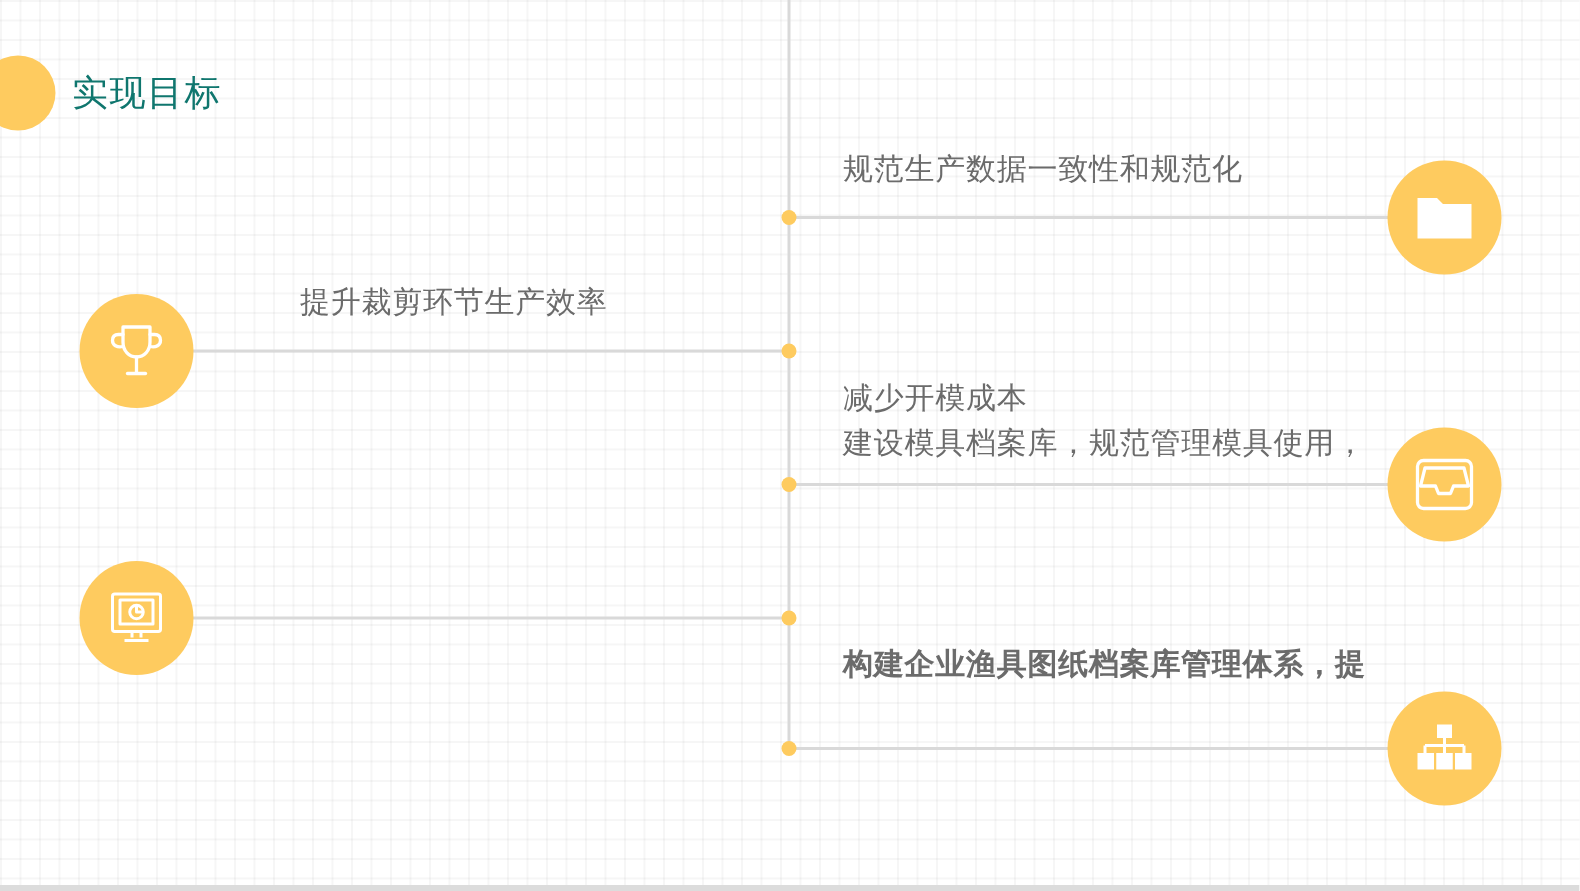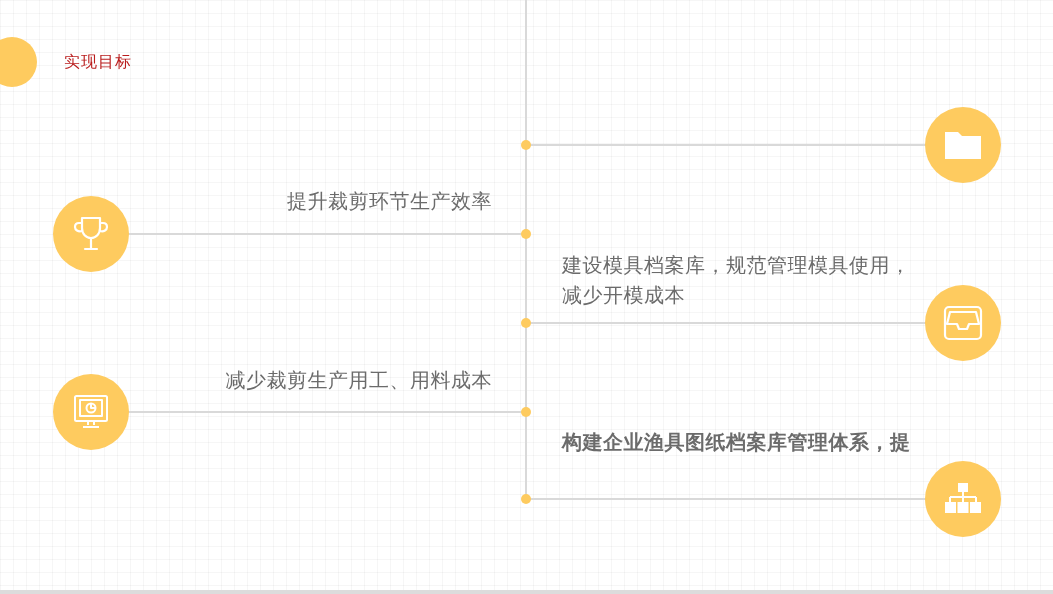--- a/index.html
+++ b/index.html
@@ -16,23 +16,22 @@
     }
     .slide { position: absolute; inset: 0; }
 
     .title-dot {
       position: absolute; left: -13px; top: 37px;
       width: 50px; height: 50px; border-radius: 50%;
       background: #fecb5f;
     }
     .title {
       position: absolute; left: 48px; top: 46px;
-      font-size: 16px; line-height: 32px; color: #b91c1c;
+      font-size: 24px; line-height: 32px; color: #0f766e;
       letter-spacing: 1px;
-      margin-left: 16px;
     }
 
     .vline {
       position: absolute; left: 525px; top: 0; width: 2px; height: 500px;
       background: #d9d9d9;
     }
     .hline {
       position: absolute; height: 2px; background: #d9d9d9;
     }
     .node-dot {
@@ -43,37 +42,38 @@
       position: absolute; width: 76px; height: 76px; border-radius: 50%;
       background: #fecb5f;
       display: flex; align-items: center; justify-content: center;
     }
     .icon-circle svg { display: block; }
 
     .label {
       position: absolute; font-size: 20px; line-height: 30px; color: #6b6b6b;
       letter-spacing: 0.5px;
     }
-    .label.right-aligned { text-align: right; }
+    .label.right-aligned { }
 
     .bottom-bar {
       position: absolute; left: 0; right: 0; bottom: 0; height: 4px;
       background: #dcdcdc;
     }
   </style>
 </head>
 <body>
 
 <div class="slide">
 
   <div class="title-dot"></div>
   <div class="title">实现目标</div>
 
   <div class="vline"></div>
 
+  <div class="label" style="left:562px; top:97px;">规范生产数据一致性和规范化</div>
   <div class="hline" style="left:526px; top:144px; width:400px;"></div>
   <div class="node-dot" style="left:521px; top:140px;"></div>
   <div class="icon-circle" style="left:925px; top:107px;">
     <span>
       <svg width="38" height="30" viewBox="0 0 38 30">
         <path d="M1 2 H14 L18 6 H37 V29 H1 Z" fill="#ffffff"></path>
       </svg>
     </span>
   </div>
 
@@ -86,35 +86,34 @@
         <path d="M11 2 H29 V12 C29 18 25 22 20 22 C15 22 11 18 11 12 Z"></path>
         <path d="M11 7 H8 C5 7 4 9 4 11 C4 14 7 16 11 15"></path>
         <path d="M29 7 H32 C35 7 36 9 36 11 C36 14 33 16 29 15"></path>
         <path d="M20 22 V32"></path>
         <path d="M14 33 H26"></path>
       </svg>
     </span>
   </div>
 
   <div class="label" style="left:562px; top:250px;">
+    <div>减少开模成本</div>
     <div>建设模具档案库，规范管理模具使用，</div>
-    <div>减少开模成本</div>
   </div>
   <div class="hline" style="left:526px; top:322px; width:400px;"></div>
   <div class="node-dot" style="left:521px; top:318px;"></div>
   <div class="icon-circle" style="left:925px; top:285px;">
     <span>
       <svg width="42" height="38" viewBox="0 0 42 38" fill="none" stroke="#ffffff" stroke-width="2.2" stroke-linejoin="round">
         <rect x="3" y="3" width="36" height="32" rx="4"></rect>
         <path d="M8 8 H34 L37 20 H27 L25 25 H17 L15 20 H5 Z"></path>
       </svg>
     </span>
   </div>
 
-  <div class="label right-aligned" style="left:160px; top:365px; width:332px;">减少裁剪生产用工、用料成本</div>
   <div class="hline" style="left:128px; top:411px; width:398px;"></div>
   <div class="node-dot" style="left:521px; top:407px;"></div>
   <div class="icon-circle" style="left:53px; top:374px;">
     <span>
       <svg width="36" height="36" viewBox="0 0 36 36" fill="none" stroke="#ffffff" stroke-width="2" stroke-linejoin="round">
         <rect x="2" y="2" width="32" height="25" rx="1.5"></rect>
         <rect x="7" y="6" width="22" height="16"></rect>
         <circle cx="18" cy="14" r="4.5"></circle>
         <path d="M18 9.5 V14 H22.5"></path>
         <path d="M15 27 V31"></path>

